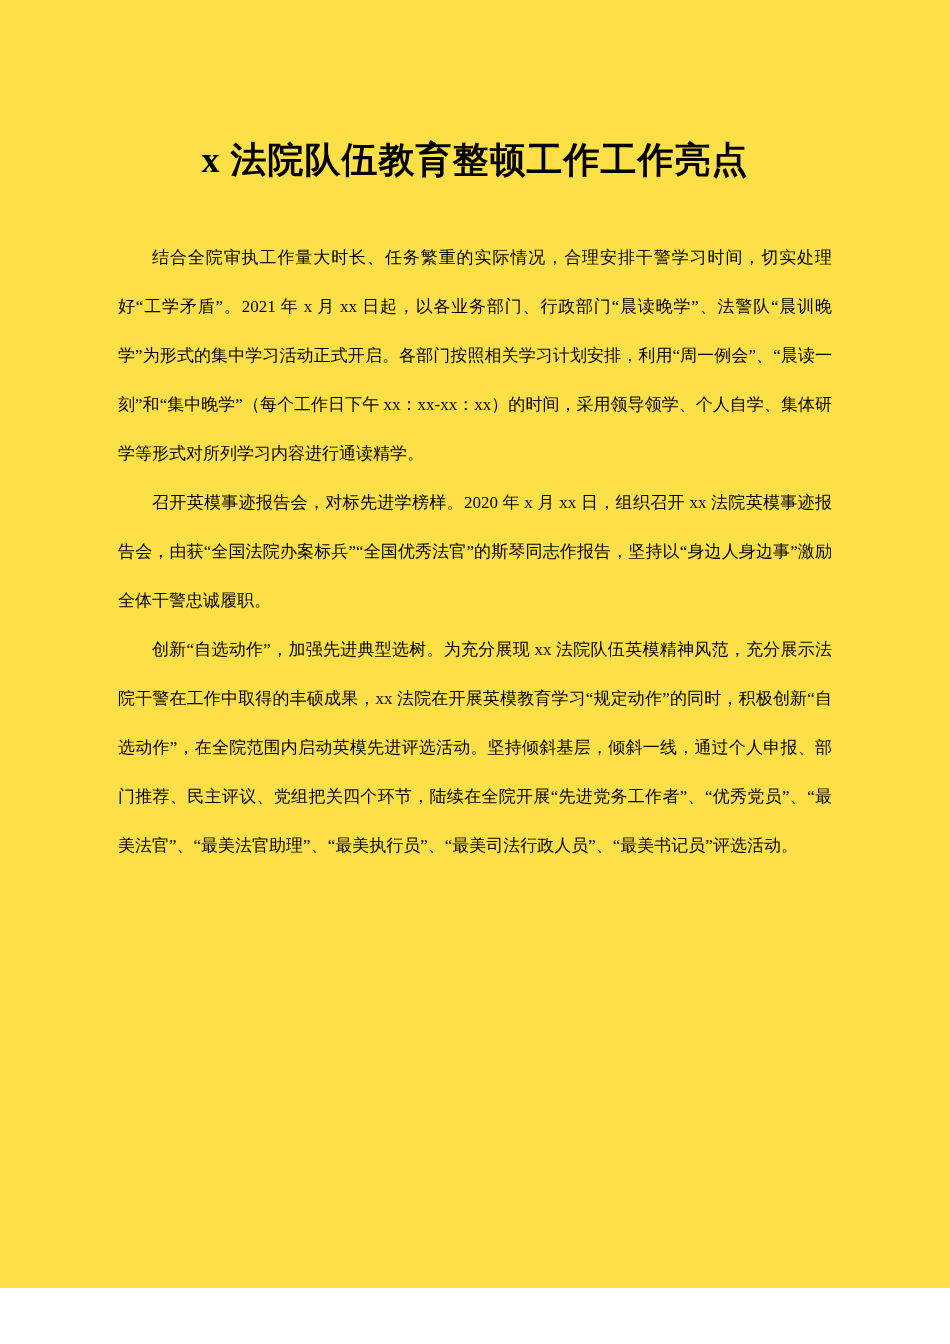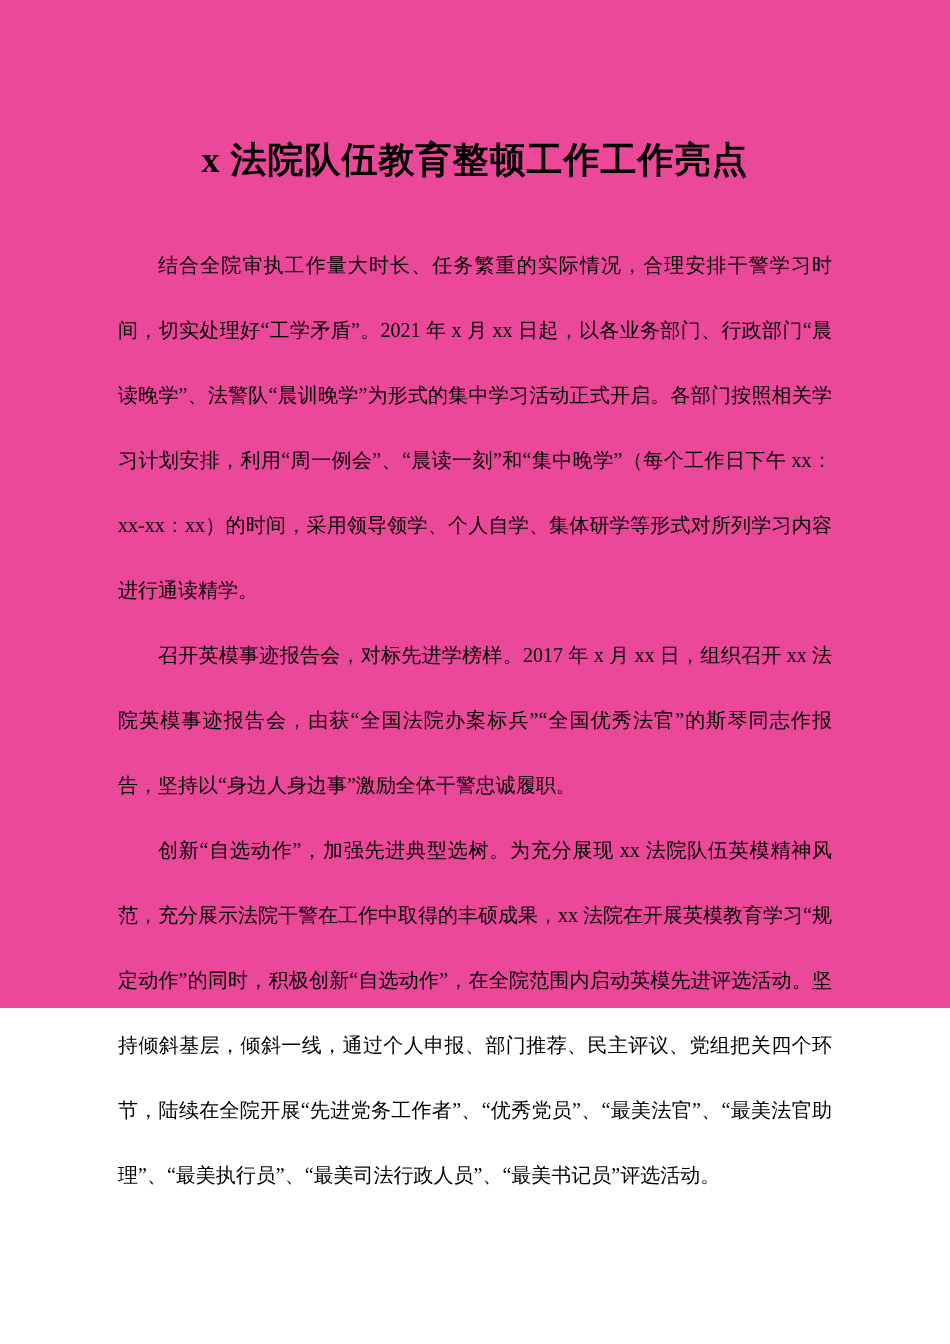--- a/index.html
+++ b/index.html
@@ -10,23 +10,23 @@
   body {
     width: 950px;
     height: 1344px;
     overflow: hidden;
     font-family: "Liberation Serif", "DejaVu Serif", serif;
     color: #000000;
   }
   .page {
     box-sizing: border-box;
     width: 950px;
-    height: 1008px;
+    height: 1288px;
     padding: 135px 118px 0 118px;
-    background: #ec4899;
+    background: #fde047;
   }
   .doc-title {
     margin: 0 0 48px 0;
     text-align: center;
     font-family: "Liberation Serif", "DejaVu Serif", serif;
     font-weight: bold;
     font-size: 36px;
     line-height: 50px;
     letter-spacing: 1px;
   }
@@ -34,34 +34,34 @@
     margin: 0;
     font-family: "Liberation Sans", "DejaVu Sans", sans-serif;
     font-weight: bold;
     font-size: 26px;
     line-height: 57px;
     text-indent: 2em;
   }
   .body-para {
     margin: 0;
     font-family: "Liberation Serif", "DejaVu Serif", serif;
-    font-size: 20px;
-    line-height: 65px;
+    font-size: 17px;
+    line-height: 49px;
     text-indent: 2em;
     text-align: justify;
   }
 </style>
 </head>
 <body>
 
 <div class="page">
 
   <h1 class="doc-title">x 法院队伍教育整顿工作工作亮点</h1>
 
 
   <p class="body-para">结合全院审执工作量大时长、任务繁重的实际情况，合理安排干警学习时间，切实处理好“工学矛盾”。2021 年 x 月 xx 日起，以各业务部门、行政部门“晨读晚学”、法警队“晨训晚学”为形式的集中学习活动正式开启。各部门按照相关学习计划安排，利用“周一例会”、“晨读一刻”和“集中晚学”（每个工作日下午 xx：xx-xx：xx）的时间，采用领导领学、个人自学、集体研学等形式对所列学习内容进行通读精学。</p>
 
 
-  <p class="body-para">召开英模事迹报告会，对标先进学榜样。2017 年 x 月 xx 日，组织召开 xx 法院英模事迹报告会，由获“全国法院办案标兵”“全国优秀法官”的斯琴同志作报告，坚持以“身边人身边事”激励全体干警忠诚履职。</p>
+  <p class="body-para">召开英模事迹报告会，对标先进学榜样。2020 年 x 月 xx 日，组织召开 xx 法院英模事迹报告会，由获“全国法院办案标兵”“全国优秀法官”的斯琴同志作报告，坚持以“身边人身边事”激励全体干警忠诚履职。</p>
 
   <p class="body-para">创新“自选动作”，加强先进典型选树。为充分展现 xx 法院队伍英模精神风范，充分展示法院干警在工作中取得的丰硕成果，xx 法院在开展英模教育学习“规定动作”的同时，积极创新“自选动作”，在全院范围内启动英模先进评选活动。坚持倾斜基层，倾斜一线，通过个人申报、部门推荐、民主评议、党组把关四个环节，陆续在全院开展“先进党务工作者”、“优秀党员”、“最美法官”、“最美法官助理”、“最美执行员”、“最美司法行政人员”、“最美书记员”评选活动。</p>
 
 </div>
 
 </body></html>

